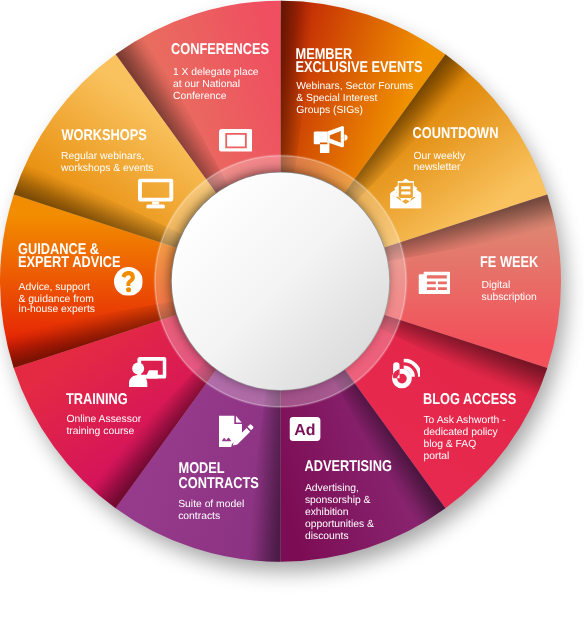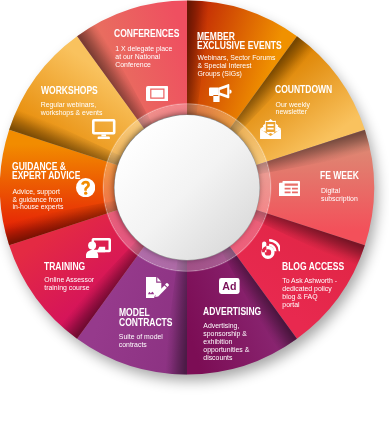--- a/index.html
+++ b/index.html
@@ -217,21 +217,21 @@
             <path d="M8.3 6.1A6.3 6.3 0 0 1 14.6 12.4"></path>
           </g>
         </svg></div>
       <div class="lbl ttl" style="left: 281.7px; top: 261.5px;">BLOG ACCESS</div>
       <div class="lbl sub" style="left: 282.3px; top: 277.2px;">To Ask Ashworth -
 dedicated policy
 blog &amp; FAQ
 portal</div>
     </div>
     <div class="seg">
-      <div class="ico" style="left: 219px; top: 277.6px; width: 20.6px; height: 16px; text-decoration: underline;"><svg viewBox="0 0 20.5 15.9" width="20.6" height="16">
+      <div class="ico" style="left: 193px; top: 277.6px; width: 20.6px; height: 16px; text-decoration: underline;"><svg viewBox="0 0 20.5 15.9" width="20.6" height="16">
           <rect x="0" y="0" width="20.5" height="15.9" rx="2.4" fill="#fff"></rect>
           <text x="10.25" y="12.2" text-anchor="middle" font-family="Liberation Sans, sans-serif" font-size="10.6" font-weight="bold" fill="#7A1159">Ad</text>
         </svg></div>
       <div class="lbl ttl" style="left: 202.6px; top: 306.8px;">ADVERTISING</div>
       <div class="lbl sub" style="left: 203.3px; top: 322.3px;">Advertising,
 sponsorship &amp;
 exhibition
 opportunities &amp;
 discounts</div>
     </div>

